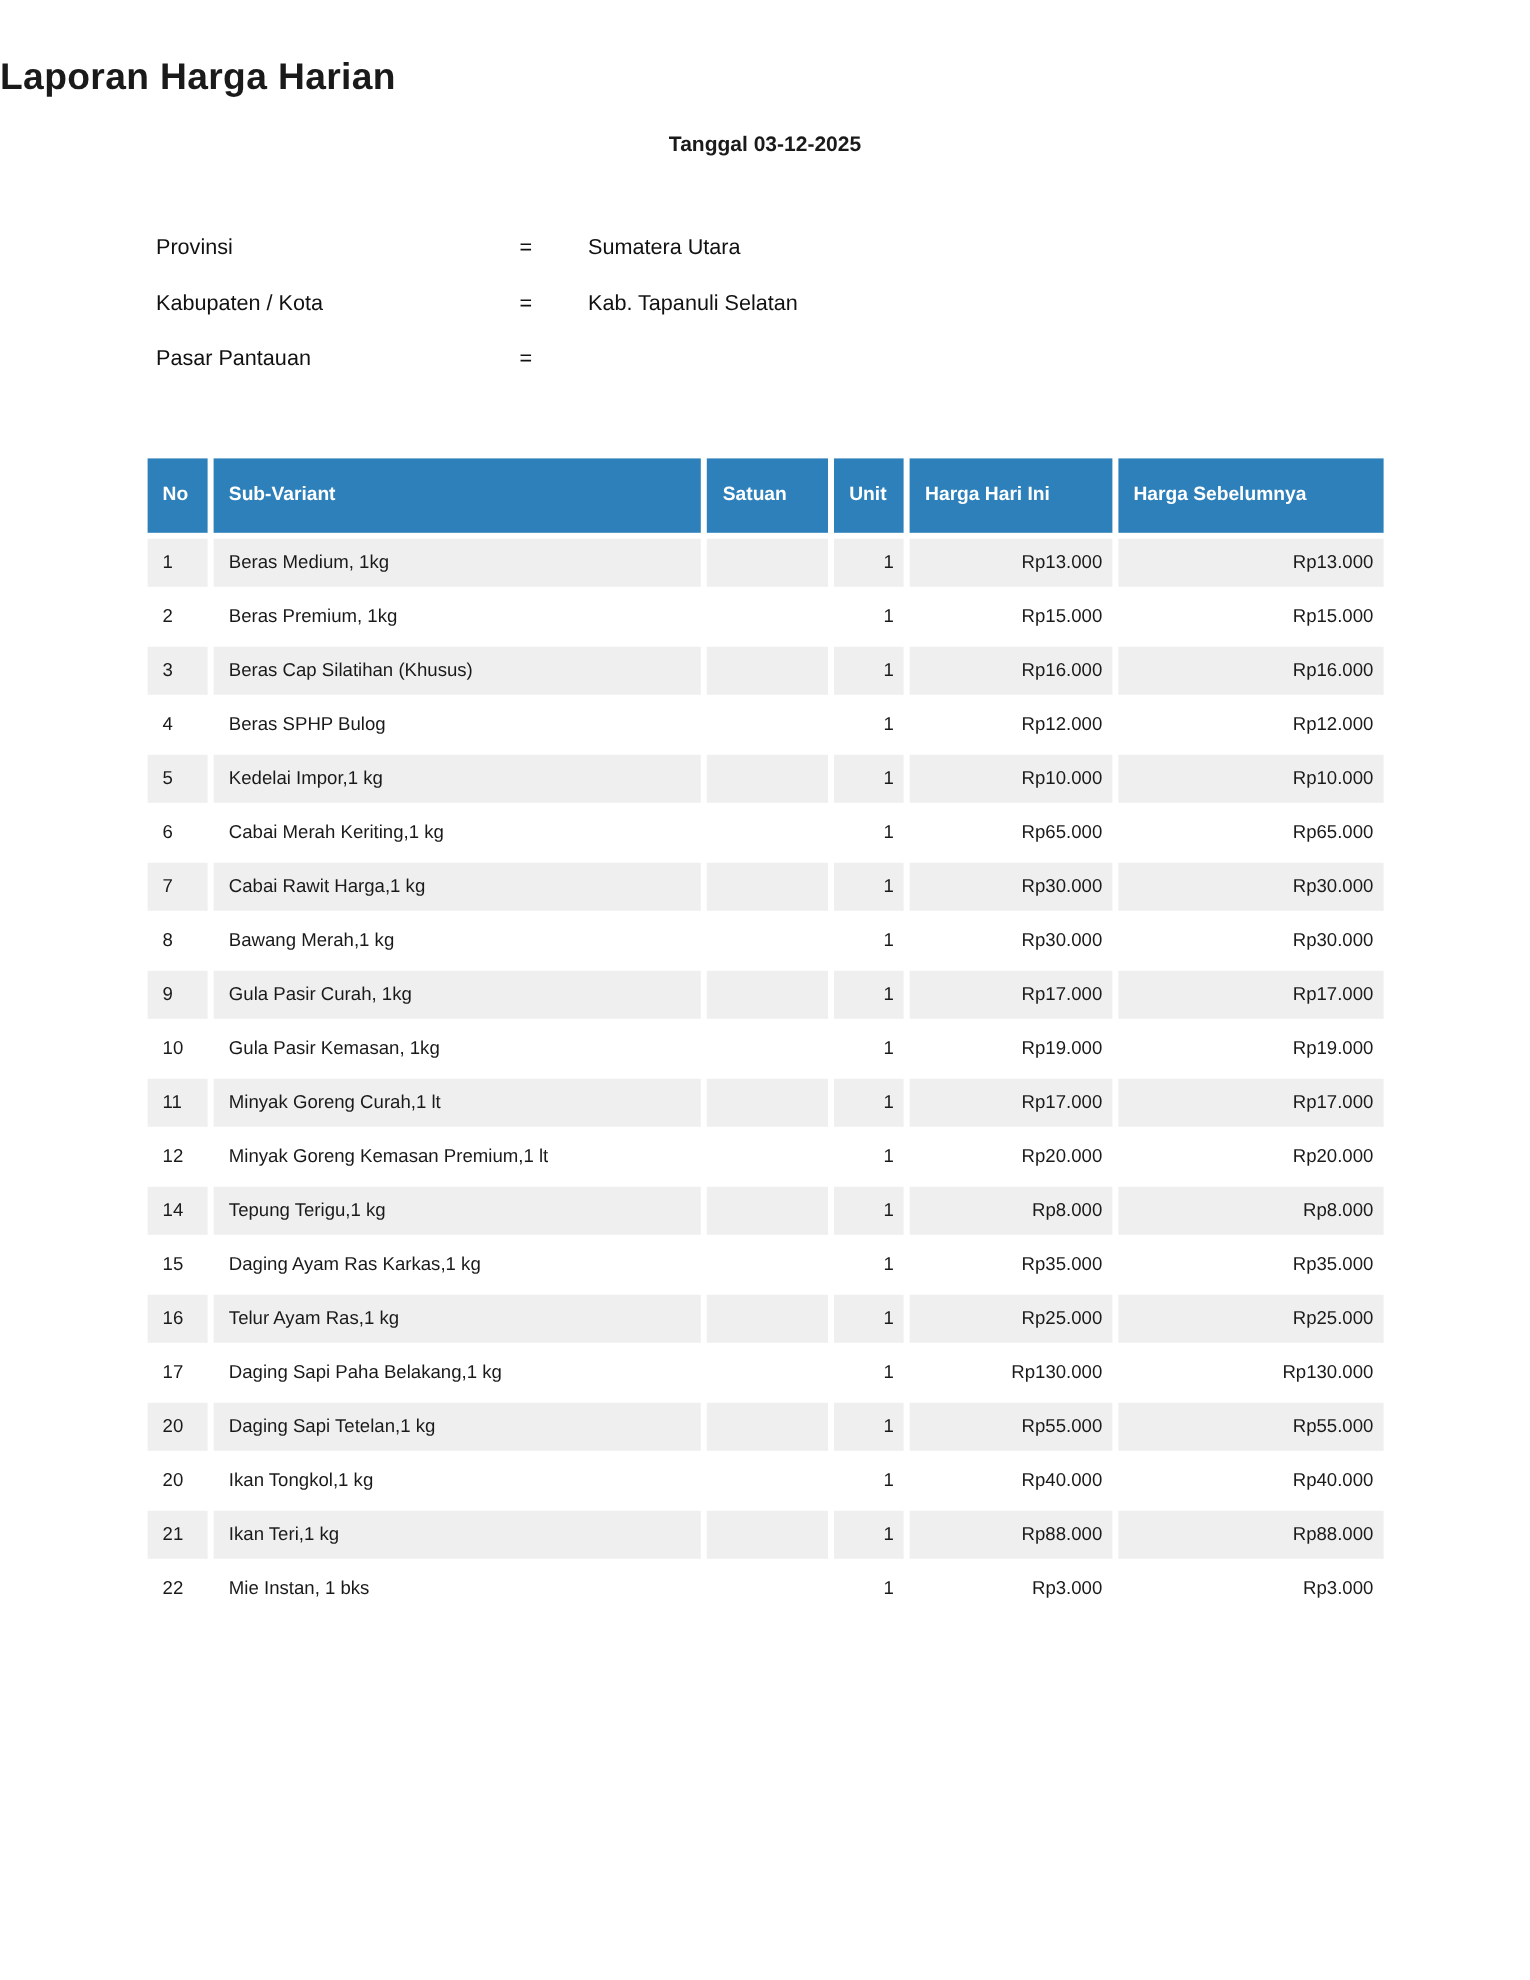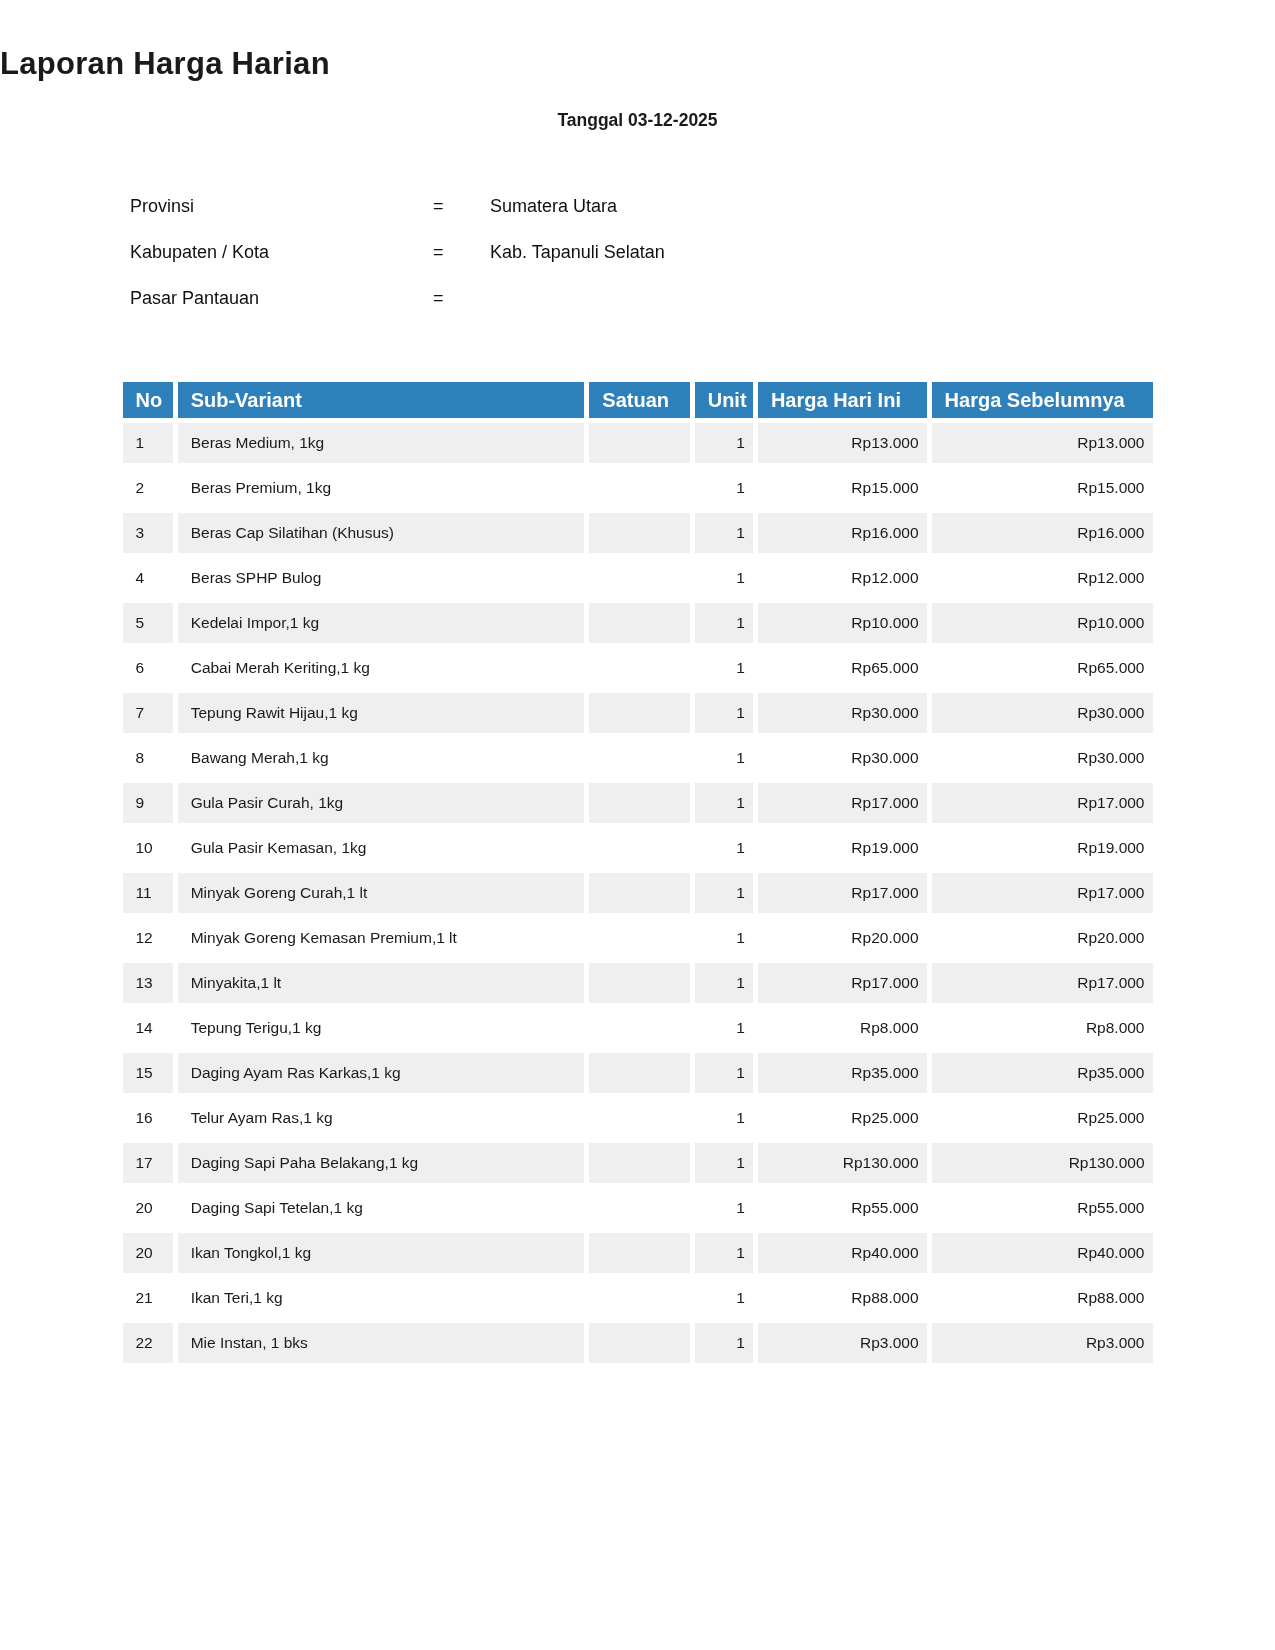--- a/index.html
+++ b/index.html
@@ -57,25 +57,25 @@
   }
   col.c1 { width: 50px; }
   col.c2 { width: 405px; }
   col.c3 { width: 100px; }
   col.c4 { width: 58px; }
   col.c5 { width: 168px; }
   col.c6 { width: 220px; }
   th {
     background: var(--header-bg, #2e80ba);
     color: var(--header-text, #ffffff);
-    font-size: 20px;
+    font-size: 16px;
     font-weight: bold;
     text-align: left;
     vertical-align: middle;
-    height: 36px;
+    height: 62px;
     padding: 0 4px 0 13px;
     overflow: hidden;
     white-space: nowrap;
   }
   td {
     background: #ffffff;
     font-size: 15.5px;
     color: #1a1a1a;
     vertical-align: middle;
     height: 40px;
@@ -192,21 +192,21 @@
       <td class="c-no">6</td>
       <td class="c-sub">Cabai Merah Keriting,1 kg</td>
       <td class="c-satuan"></td>
       <td class="c-unit">1</td>
       <td class="c-price">Rp65.000</td>
       <td class="c-price">Rp65.000</td>
     </tr>
 
     <tr>
       <td class="c-no">7</td>
-      <td class="c-sub">Tepung Rawit Hijau,1 kg</td>
+      <td class="c-sub">Cabai Rawit Harga,1 kg</td>
       <td class="c-satuan"></td>
       <td class="c-unit">1</td>
       <td class="c-price">Rp30.000</td>
       <td class="c-price">Rp30.000</td>
     </tr>
 
     <tr>
       <td class="c-no">8</td>
       <td class="c-sub">Bawang Merah,1 kg</td>
       <td class="c-satuan"></td>
@@ -244,28 +244,20 @@
 
     <tr>
       <td class="c-no">12</td>
       <td class="c-sub">Minyak Goreng Kemasan Premium,1 lt</td>
       <td class="c-satuan"></td>
       <td class="c-unit">1</td>
       <td class="c-price">Rp20.000</td>
       <td class="c-price">Rp20.000</td>
     </tr>
 
-    <tr>
-      <td class="c-no">13</td>
-      <td class="c-sub">Minyakita,1 lt</td>
-      <td class="c-satuan"></td>
-      <td class="c-unit">1</td>
-      <td class="c-price">Rp17.000</td>
-      <td class="c-price">Rp17.000</td>
-    </tr>
 
     <tr>
       <td class="c-no">14</td>
       <td class="c-sub">Tepung Terigu,1 kg</td>
       <td class="c-satuan"></td>
       <td class="c-unit">1</td>
       <td class="c-price">Rp8.000</td>
       <td class="c-price">Rp8.000</td>
     </tr>
 

